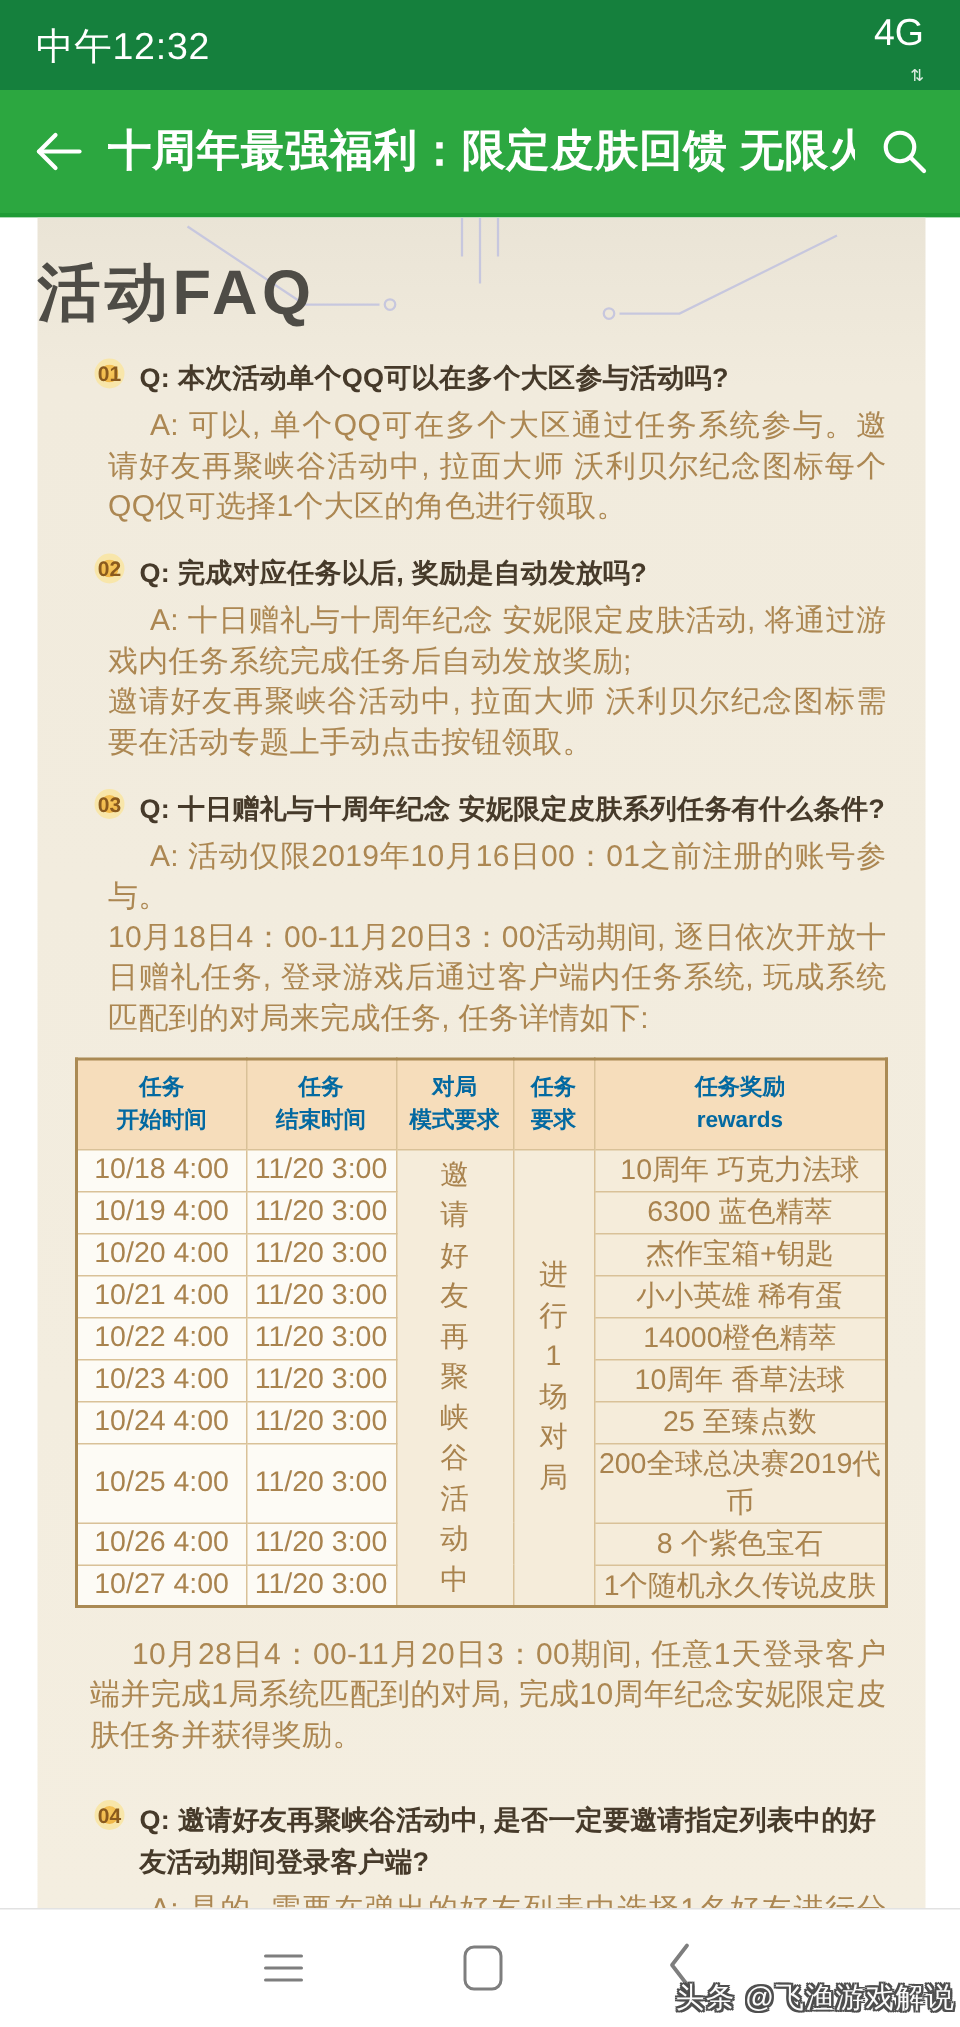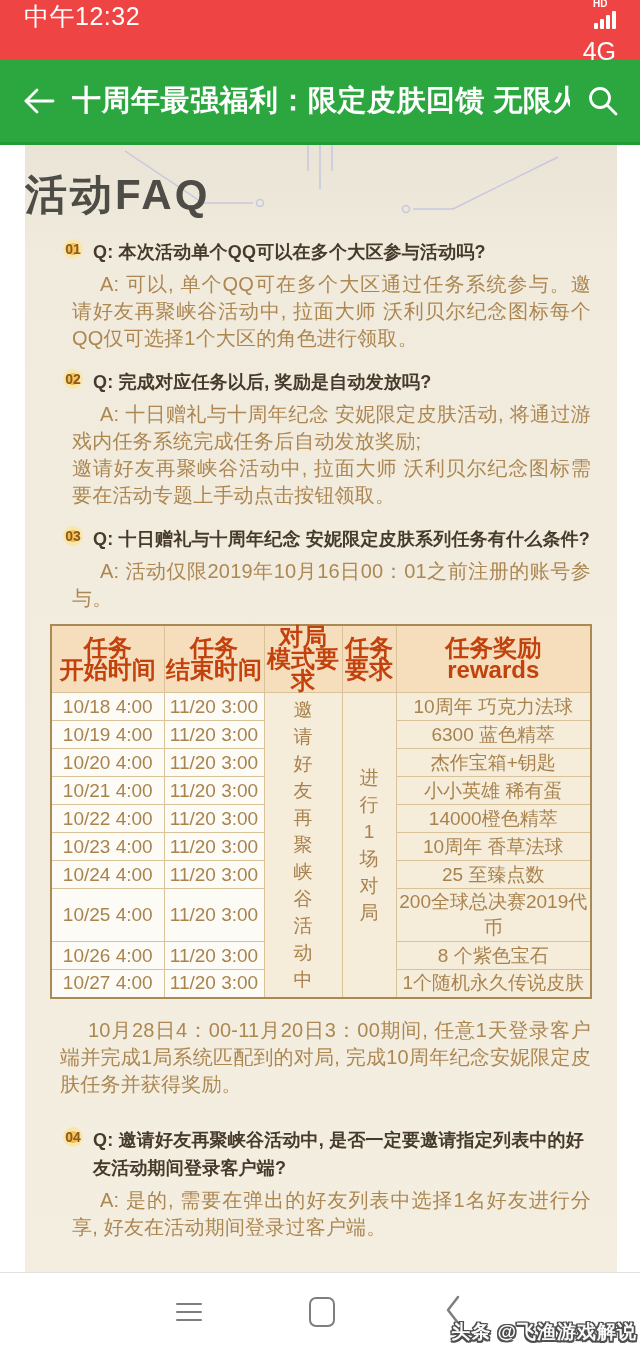--- a/index.html
+++ b/index.html
@@ -5,22 +5,22 @@
   * { margin:0; padding:0; box-sizing:border-box; }
   html,body { width:640px; height:1351px; }
   body {
     position:relative; overflow:hidden; background:#ffffff;
     font-family:"Liberation Sans","DejaVu Sans",sans-serif;
   }
 
   
   .status-bar{
     position:absolute; top:0; left:0; right:0; height:60px;
-    background:#ef4444; color:#fff;
-    display:flex; justify-content:space-between;
+    background:#15803d; color:#fff;
+    display:flex; align-items:center; justify-content:space-between;
     padding:0 24px;
   }
   .sb-time{ font-size:25px; letter-spacing:.5px; }
   .sb-right{ display:flex; align-items:flex-end; gap:9px;flex-direction:column; }
   .sig{ position:relative; padding-top:11px; }
   .sig .hd{ position:absolute; top:-2px; left:-1px; font-size:10px; font-weight:bold; }
   .bars{ display:flex; align-items:flex-end; gap:2px; }
   .bars span{ width:4px; background:#fff; border-radius:1px; display:block; }
   .b1{height:6px}.b2{height:10px}.b3{height:14px}.b4{height:18px}
   .net{ font-size:25px; line-height:26px; }
@@ -78,22 +78,22 @@
   .answer p.indent{ text-indent:28px; }
 
   
   table.reward-table{
     margin:12px 0 0 25px; width:540px; table-layout:fixed;
     border-collapse:collapse; border:2px solid #aa8a54;
     font-size:19px; color:#a9834e; text-align:center;
   }
   .reward-table th, .reward-table td{ border:1px solid #d9c198; padding:0; }
   .reward-table th{
-    background:#f6ddbb; color:#c2410c; font-weight:bold;
-    height:60px; white-space:pre-line; line-height:22px; font-size:24px;
+    background:#f6ddbb; color:#0369a1; font-weight:bold;
+    height:60px; white-space:pre-line; line-height:22px; font-size:15px;
   }
   .reward-table td{ height:28px; background:#fdfbf5; }
   .reward-table td.beige{ background:#f5ecda; }
   .v-wrap{ width:21px; margin:0 auto; word-break:break-all; line-height:27px; }
 
   .note{
     margin:18px 26px 0 35px; font-size:20px; color:#ac8752;
     line-height:27px; text-align:justify; text-indent:28px; letter-spacing:.2px;
   }
 
@@ -101,21 +101,21 @@
   .nav-bar{
     position:absolute; bottom:0; left:0; right:0; height:79px;
     background:#fff; border-top:1px solid #e2e2e2;
     display:flex; align-items:center; justify-content:center; gap:107px;
   }
   .menu-icon div{ width:26px; height:2.5px; background:#7e7e7e; border-radius:1px; margin:5.5px 0; }
   .home-icon{ width:26px; height:30px; border:2.5px solid #7e7e7e; border-radius:7px; }
 
   .watermark{
     position:absolute; right:3px; bottom:6px; z-index:5;
-    font-size:19px; font-weight:bold; color:#fcfcfc; letter-spacing:1px;
+    font-size:19px; font-weight:normal; color:#fcfcfc; letter-spacing:1px;
     text-shadow:
       1.5px 1.5px 0 #4e4e4e, -1.5px -1.5px 0 #4e4e4e,
       1.5px -1.5px 0 #4e4e4e, -1.5px 1.5px 0 #4e4e4e,
       0 1.5px 0 #4e4e4e, 0 -1.5px 0 #4e4e4e,
       1.5px 0 0 #4e4e4e, -1.5px 0 0 #4e4e4e;
     margin-top: 42px;
   }
 </style>
 </head>
 <body>
@@ -194,20 +194,21 @@
       </div>
     </section>
 
     <section class="faq-item">
       <div class="q-row">
         <div class="badge">03</div>
         <div class="question">Q: 十日赠礼与十周年纪念 安妮限定皮肤系列任务有什么条件?</div>
       </div>
       <div class="answer">
         <p class="indent">A: 活动仅限2019年10月16日00：01之前注册的账号参与。</p>
+        <p>10月18日4：00-11月20日3：00活动期间, 逐日依次开放十日赠礼任务, 登录游戏后通过客户端内任务系统, 玩成系统匹配到的对局来完成任务, 任务详情如下:</p>
       </div>
     </section>
 
     <table class="reward-table">
       <colgroup>
         <col style="width:113px">
           <col style="width:100px">
           <col style="width:78px">
           <col style="width:54px">
           <col style="width:195px">

